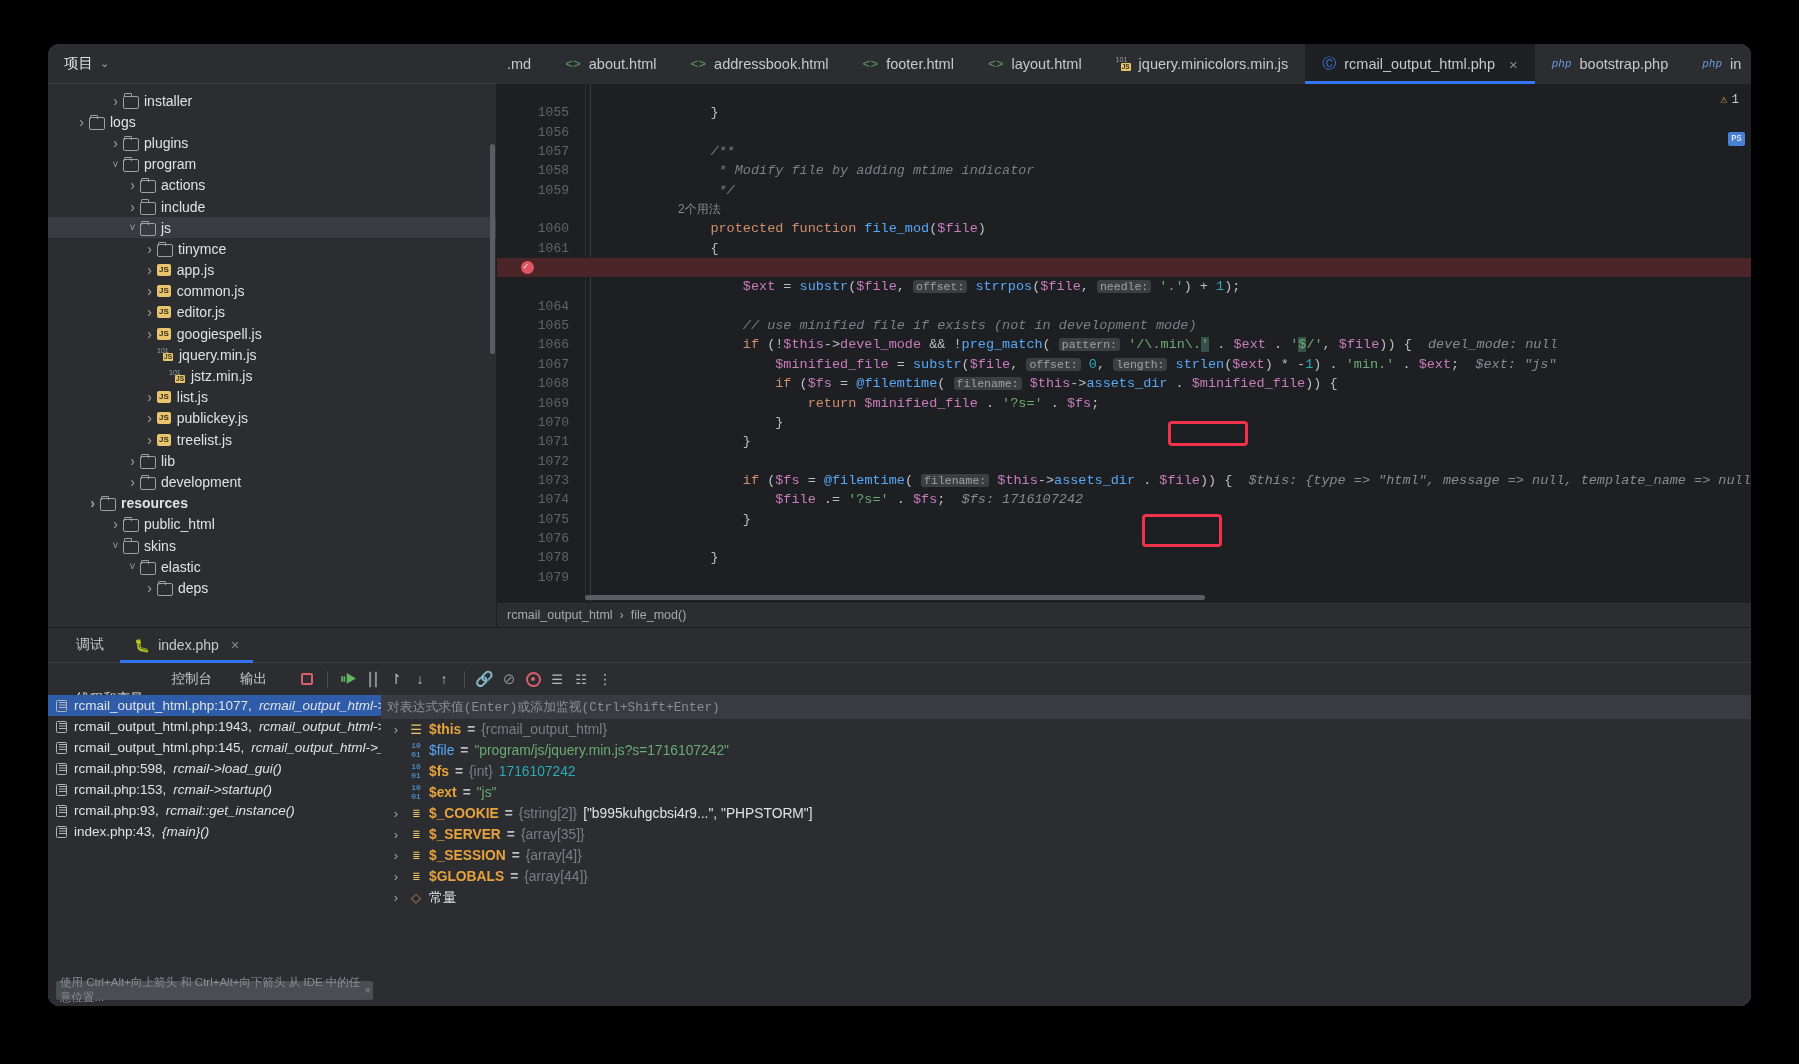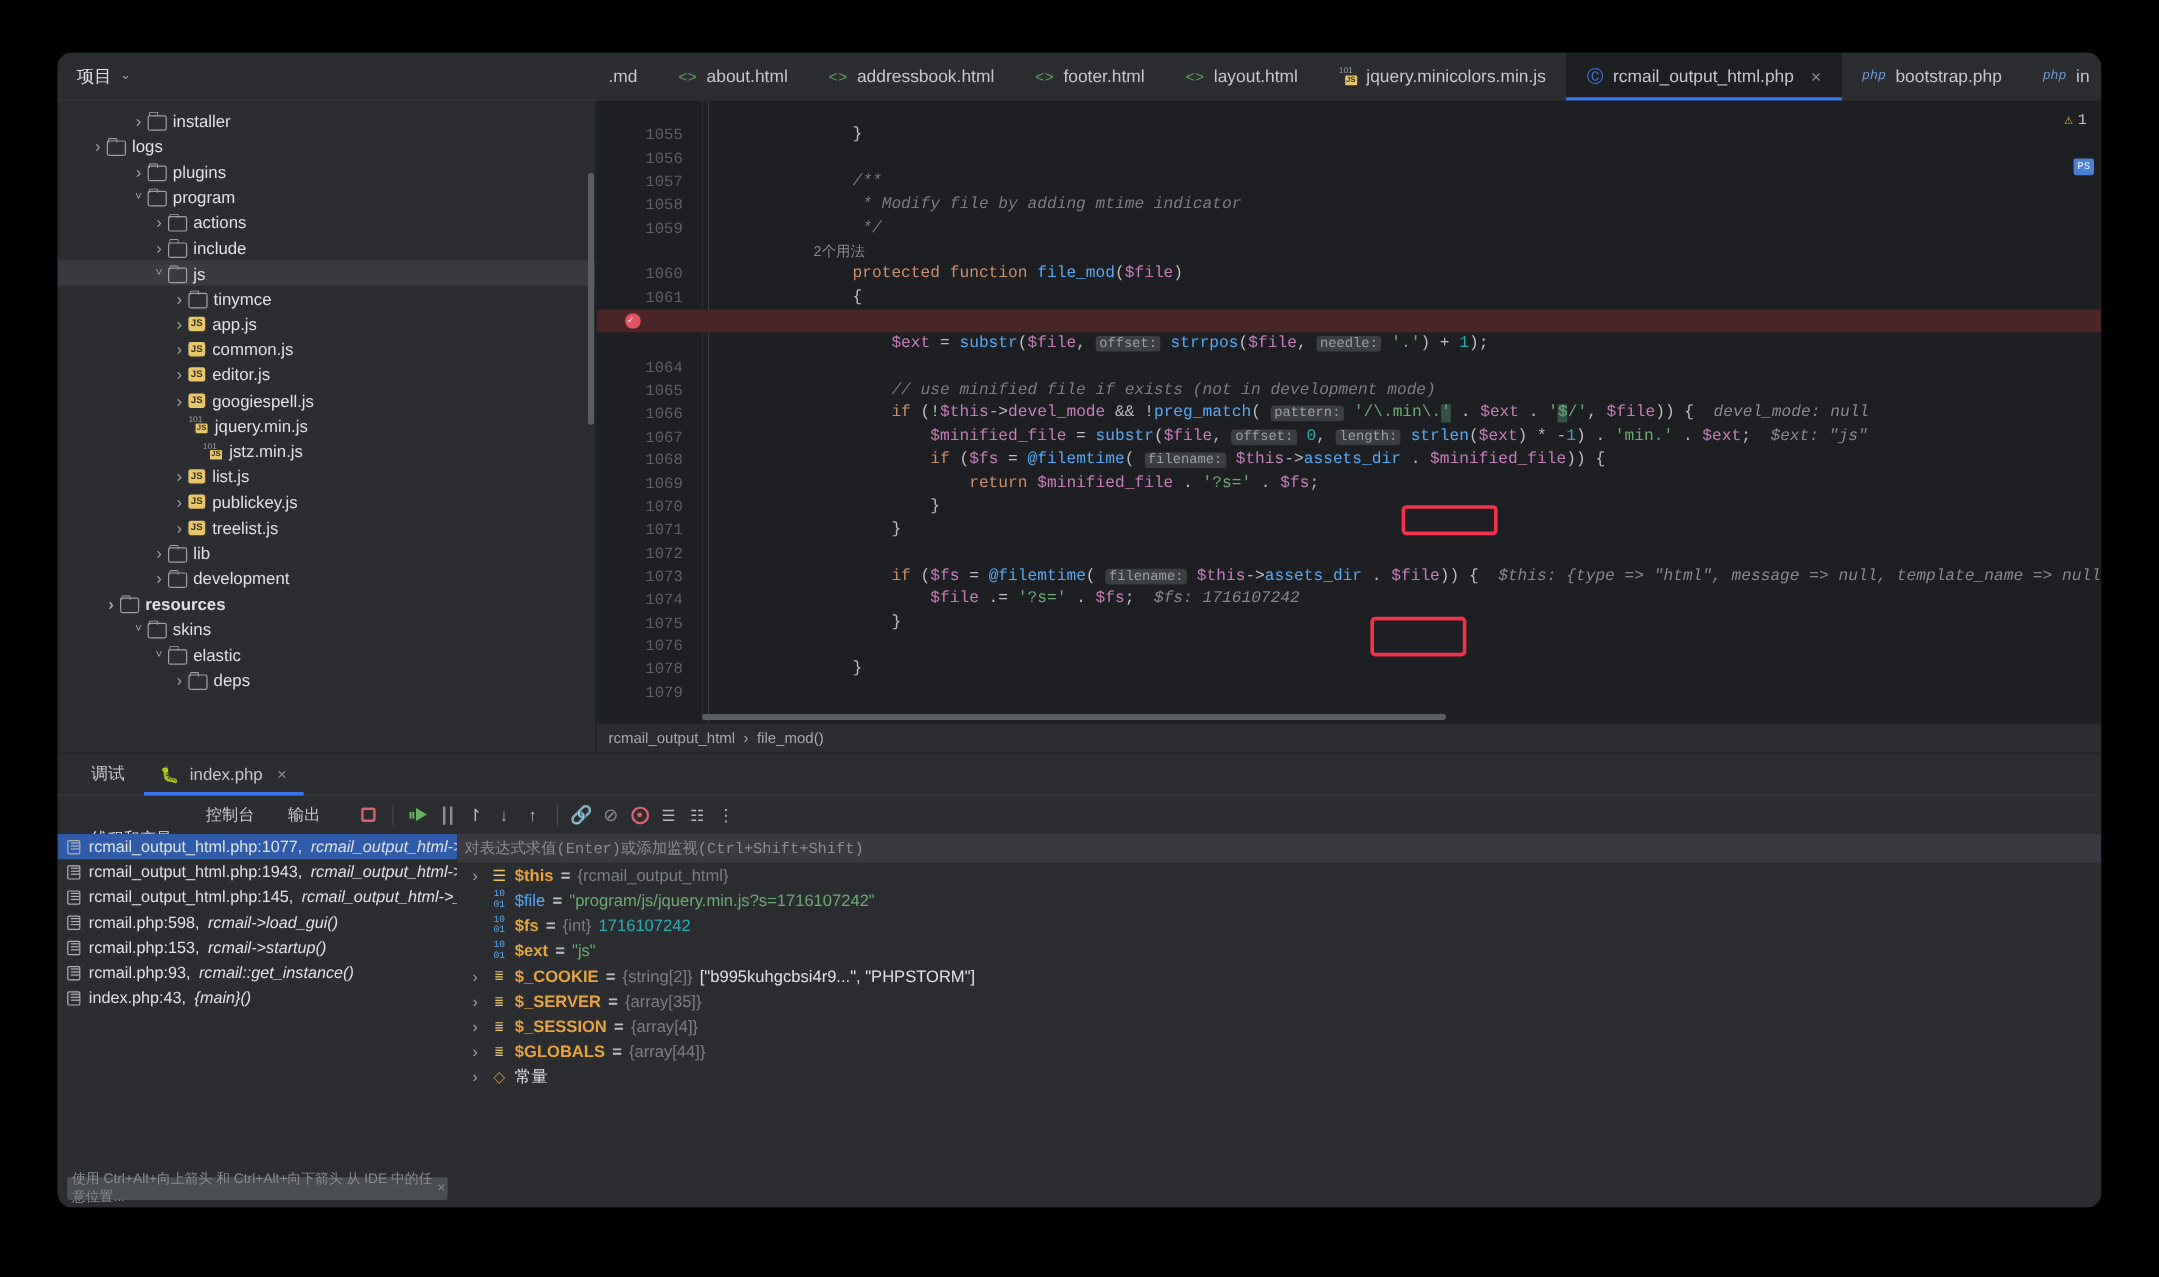--- a/index.html
+++ b/index.html
@@ -3,21 +3,21 @@
 <meta charset="utf-8">
 <style>
   * { box-sizing: border-box; margin:0; padding:0; }
   html,body { width:1799px; height:1064px; background:#000; overflow:hidden; }
   body {
     font-family:"Liberation Sans", sans-serif;
     -webkit-font-smoothing:antialiased;
   }
   .ide {
     position:absolute; left:48px; top:44px; width:1703px; height:962px;
-    background:#14532d; border-radius:12px; overflow:hidden;
+    background:#7dd3fc; border-radius:12px; overflow:hidden;
     display:flex; flex-direction:column;
   }
 
   
   .toprow { display:flex; height:40px; flex:0 0 40px; background:#2b2d30; }
   .proj-head {
     width:449px; flex:0 0 449px; display:flex; align-items:center; gap:7px;
     padding-left:16px; background:#2b2d30;
     border-bottom:1px solid #393b40;
   }
@@ -396,20 +396,25 @@
             <span class="arr right"></span>
             <span class="folder"></span>
             <span>development</span>
           </div>
           <div class="trow" style="padding-left: 37px; font-weight: bold;">
             <span class="arr right"></span>
             <span class="folder"></span>
             <span>resources</span>
           </div>
           <div class="trow" style="padding-left: 60px;">
+            <span class="arr right"></span>
+            <span class="folder"></span>
+            <span>public_html</span>
+          </div>
+          <div class="trow" style="padding-left: 60px;">
             <span class="arr down"></span>
             <span class="folder"></span>
             <span>skins</span>
           </div>
           <div class="trow" style="padding-left: 77px;">
             <span class="arr down"></span>
             <span class="folder"></span>
             <span>elastic</span>
           </div>
           <div class="trow" style="padding-left: 94px;">
@@ -616,21 +621,21 @@
           </div>
         <div class="hintbar-bg"></div>
         <div class="hintbar">
           <span>使用 Ctrl+Alt+向上箭头 和 Ctrl+Alt+向下箭头 从 IDE 中的任意位置...</span>
           <span>×</span>
         </div>
       </div>
 
       <div class="vars">
         <div class="watchbar">
-          <span>对表达式求值(Enter)或添加监视(Ctrl+Shift+Shift)</span>
+          <span>对表达式求值(Enter)或添加监视(Ctrl+Shift+Enter)</span>
         </div>
         <div id="var-rows">
             <div class="vrow">
               <span class="vexp">›</span>
               <span class="objico">☰</span>
               <span class="vname">$this</span>
               <span class="eq" style="font-weight: bold;"> = </span>
               <span class="vtype">{rcmail_output_html}</span>
             </div>
             <div class="vrow">

